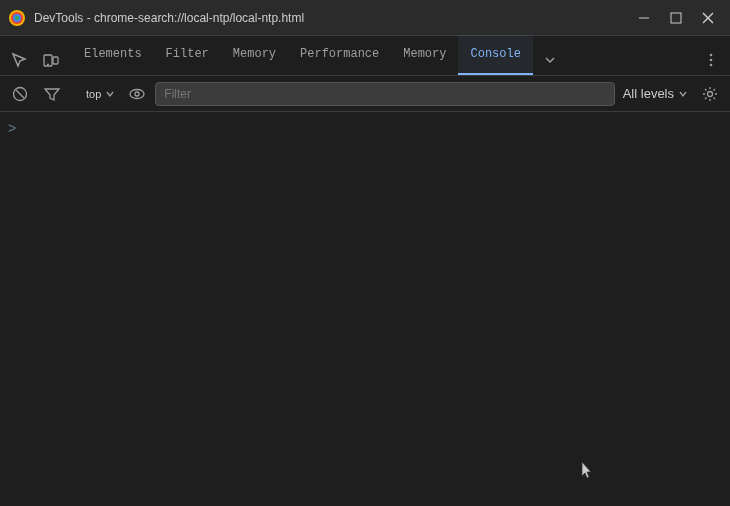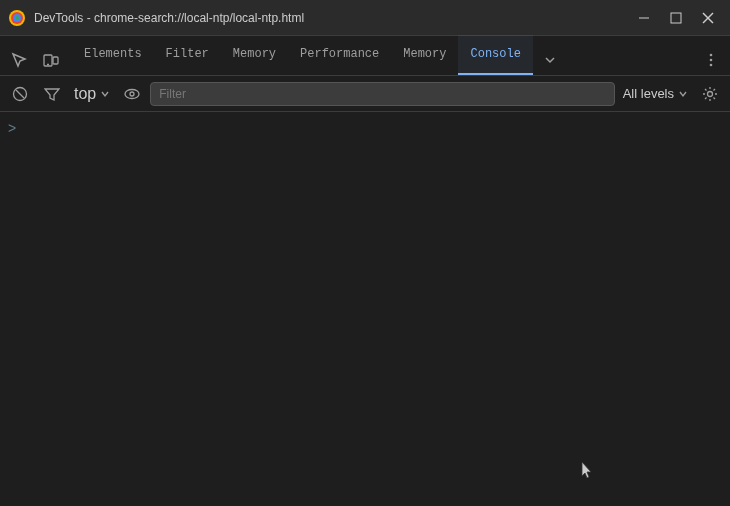--- a/index.html
+++ b/index.html
@@ -124,25 +124,26 @@
       border-radius: 4px;
       cursor: pointer;
       flex-shrink: 0;
     }
     .context-selector {
       display: flex;
       align-items: center;
       background: transparent;
       border: none;
       color: #ccc;
-      font-size: 16px;
+      font-size: 11px;
       cursor: pointer;
       padding: 2px 4px;
       border-radius: 4px;
       gap: 4px;
+      margin-left: 12px;
     }
     .filter-input {
       flex: 1;
       background: #3c3c3c;
       border: 1px solid #555;
       border-radius: 4px;
       color: #ffffff;
       font-size: 12px;
       padding: 4px 8px;
       outline: none;

